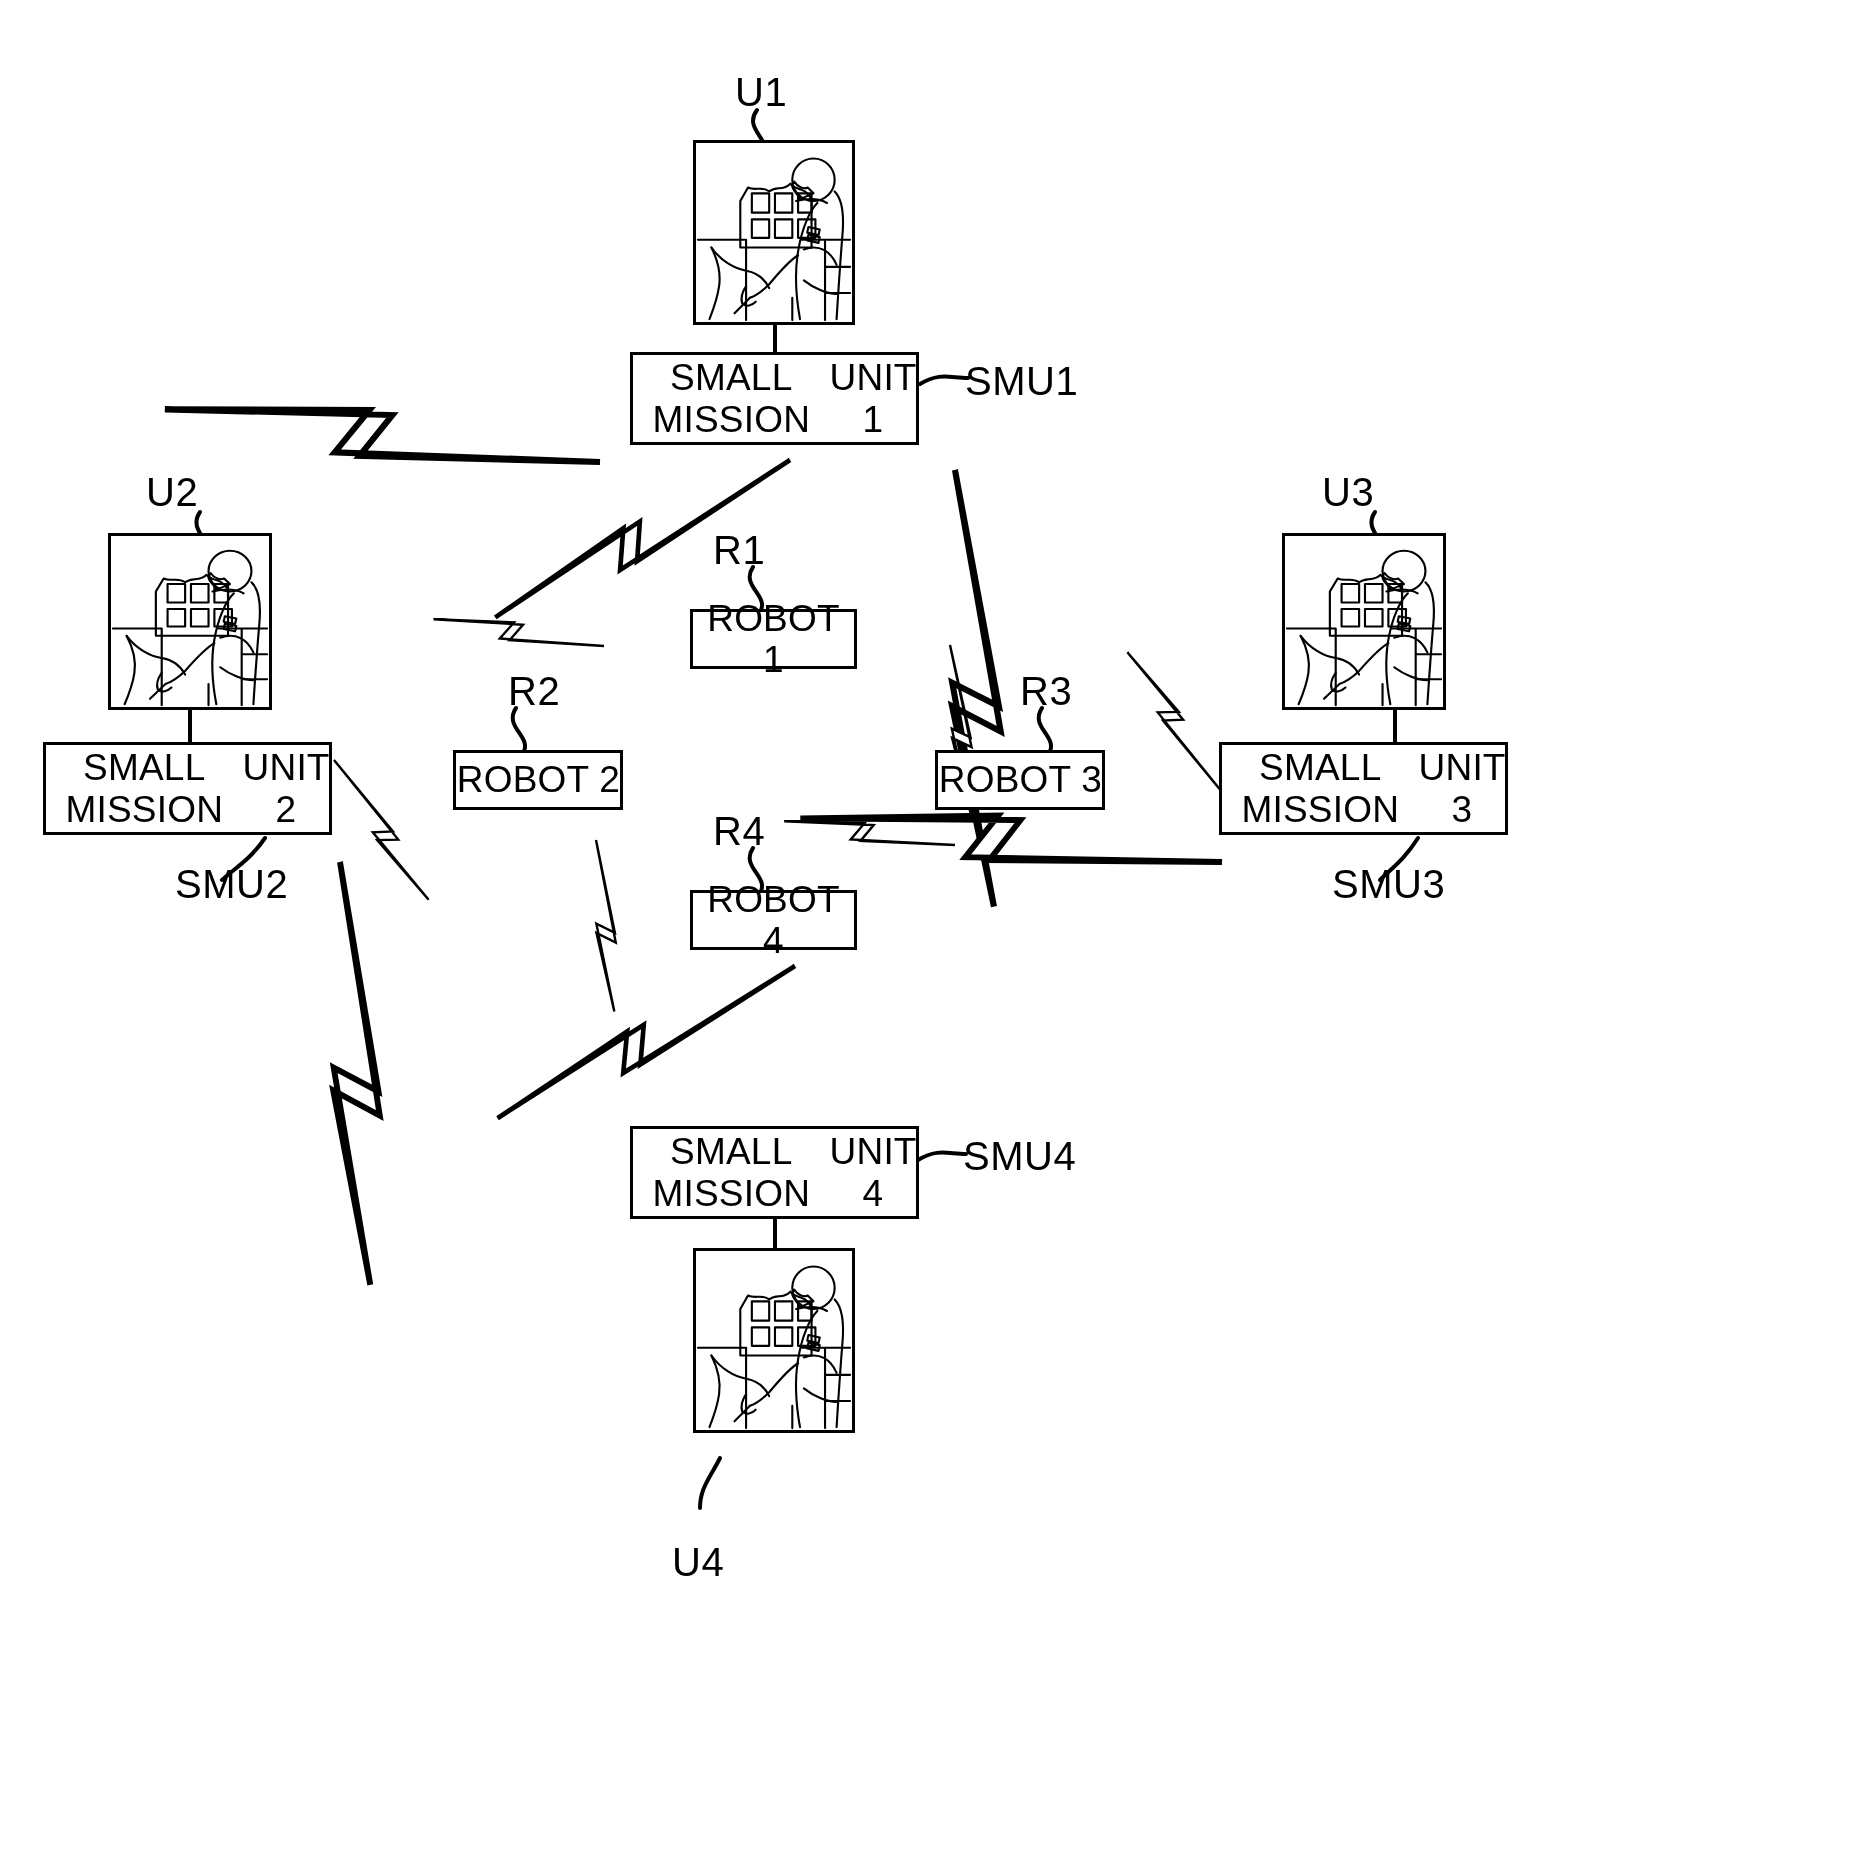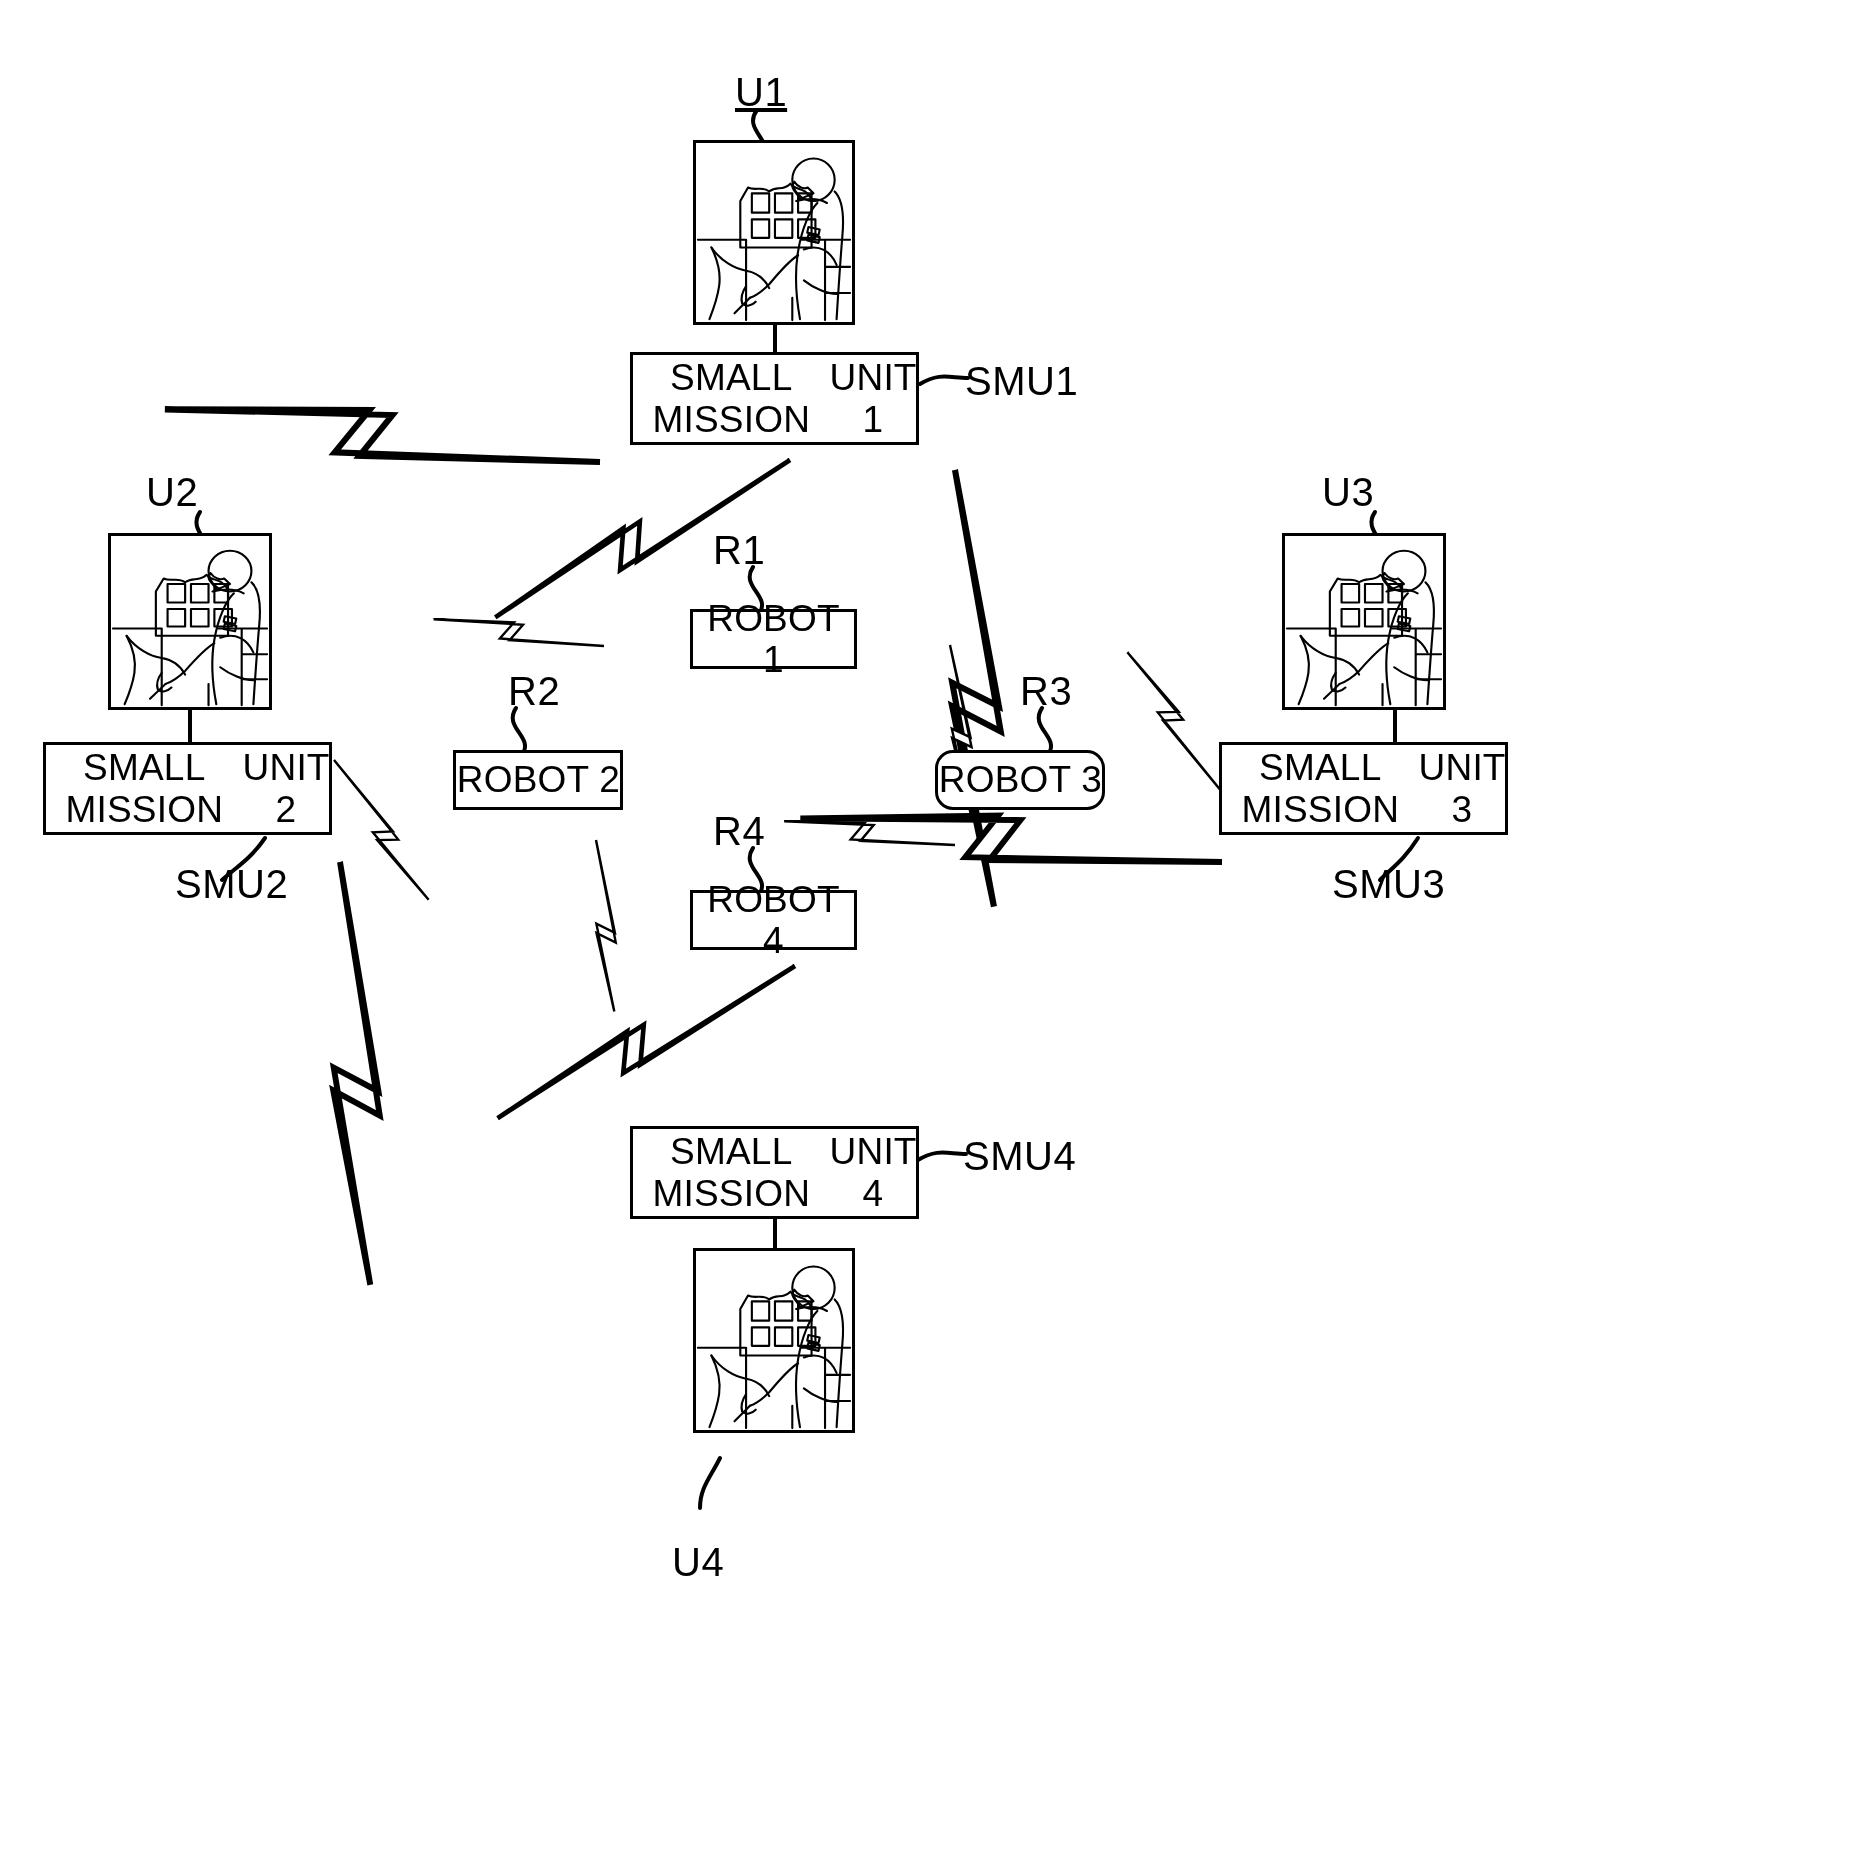--- a/index.html
+++ b/index.html
@@ -184,21 +184,21 @@
         <path d="M112,142 C122,150 136,156 146,156"></path>
         <path d="M52,148 C48,154 46,160 48,166 C52,170 58,168 62,164"></path>
         <path d="M56,160 L40,176"></path>
         <path d="M16,108 C22,120 26,134 24,148 C22,162 18,172 14,182"></path>
         <path d="M16,108 C26,122 40,130 52,132 C64,134 72,142 76,150"></path>
         <rect x="116" y="88" width="12" height="6" transform="rotate(12 122 91)"></rect>
         <rect x="116" y="96" width="12" height="6" transform="rotate(12 122 99)"></rect>
       </g>
     </svg>
   </div>
-  <div class="ref-label" style="left:735px; top:70px;text-decoration:underline;">U1</div>
+  <div class="ref-label" style="left:735px; top:70px;">U1</div>
 
   <div class="node-box smu-box" style="left:630px; top:352px; width:289px; height:93px;">
     <span class="box-line1">SMALL MISSION</span>
     <span class="box-line2">UNIT 1</span>
   </div>
   <div class="ref-label" style="left:965px; top:359px;">SMU1</div>
 
   <div class="operator-frame" style="left:108px; top:533px; width:164px; height:177px;">
     <svg viewBox="0 0 162 185" xmlns="http://www.w3.org/2000/svg" preserveAspectRatio="none">
       <g fill="none" stroke="#000000" stroke-width="2.2" stroke-linejoin="round" stroke-linecap="round">
@@ -316,21 +316,21 @@
   <div class="node-box robot-box" style="left:690px; top:609px; width:167px; height:60px;">
     <span>ROBOT 1</span>
   </div>
   <div class="ref-label" style="left:713px; top:528px;">R1</div>
 
   <div class="node-box robot-box" style="left:453px; top:750px; width:170px; height:60px;">
     <span>ROBOT 2</span>
   </div>
   <div class="ref-label" style="left:494px; top:669px;margin-left:14px;">R2</div>
 
-  <div class="node-box robot-box" style="left:935px; top:750px; width:170px; height:60px;border-radius:18px;">
+  <div class="node-box robot-box" style="left:935px; top:750px; width:170px; height:60px;">
     <span>ROBOT 3</span>
   </div>
   <div class="ref-label" style="left:1020px; top:669px;">R3</div>
 
   <div class="node-box robot-box" style="left:690px; top:890px; width:167px; height:60px;">
     <span>ROBOT 4</span>
   </div>
   <div class="ref-label" style="left:713px; top:809px;">R4</div>
 
 </div>

